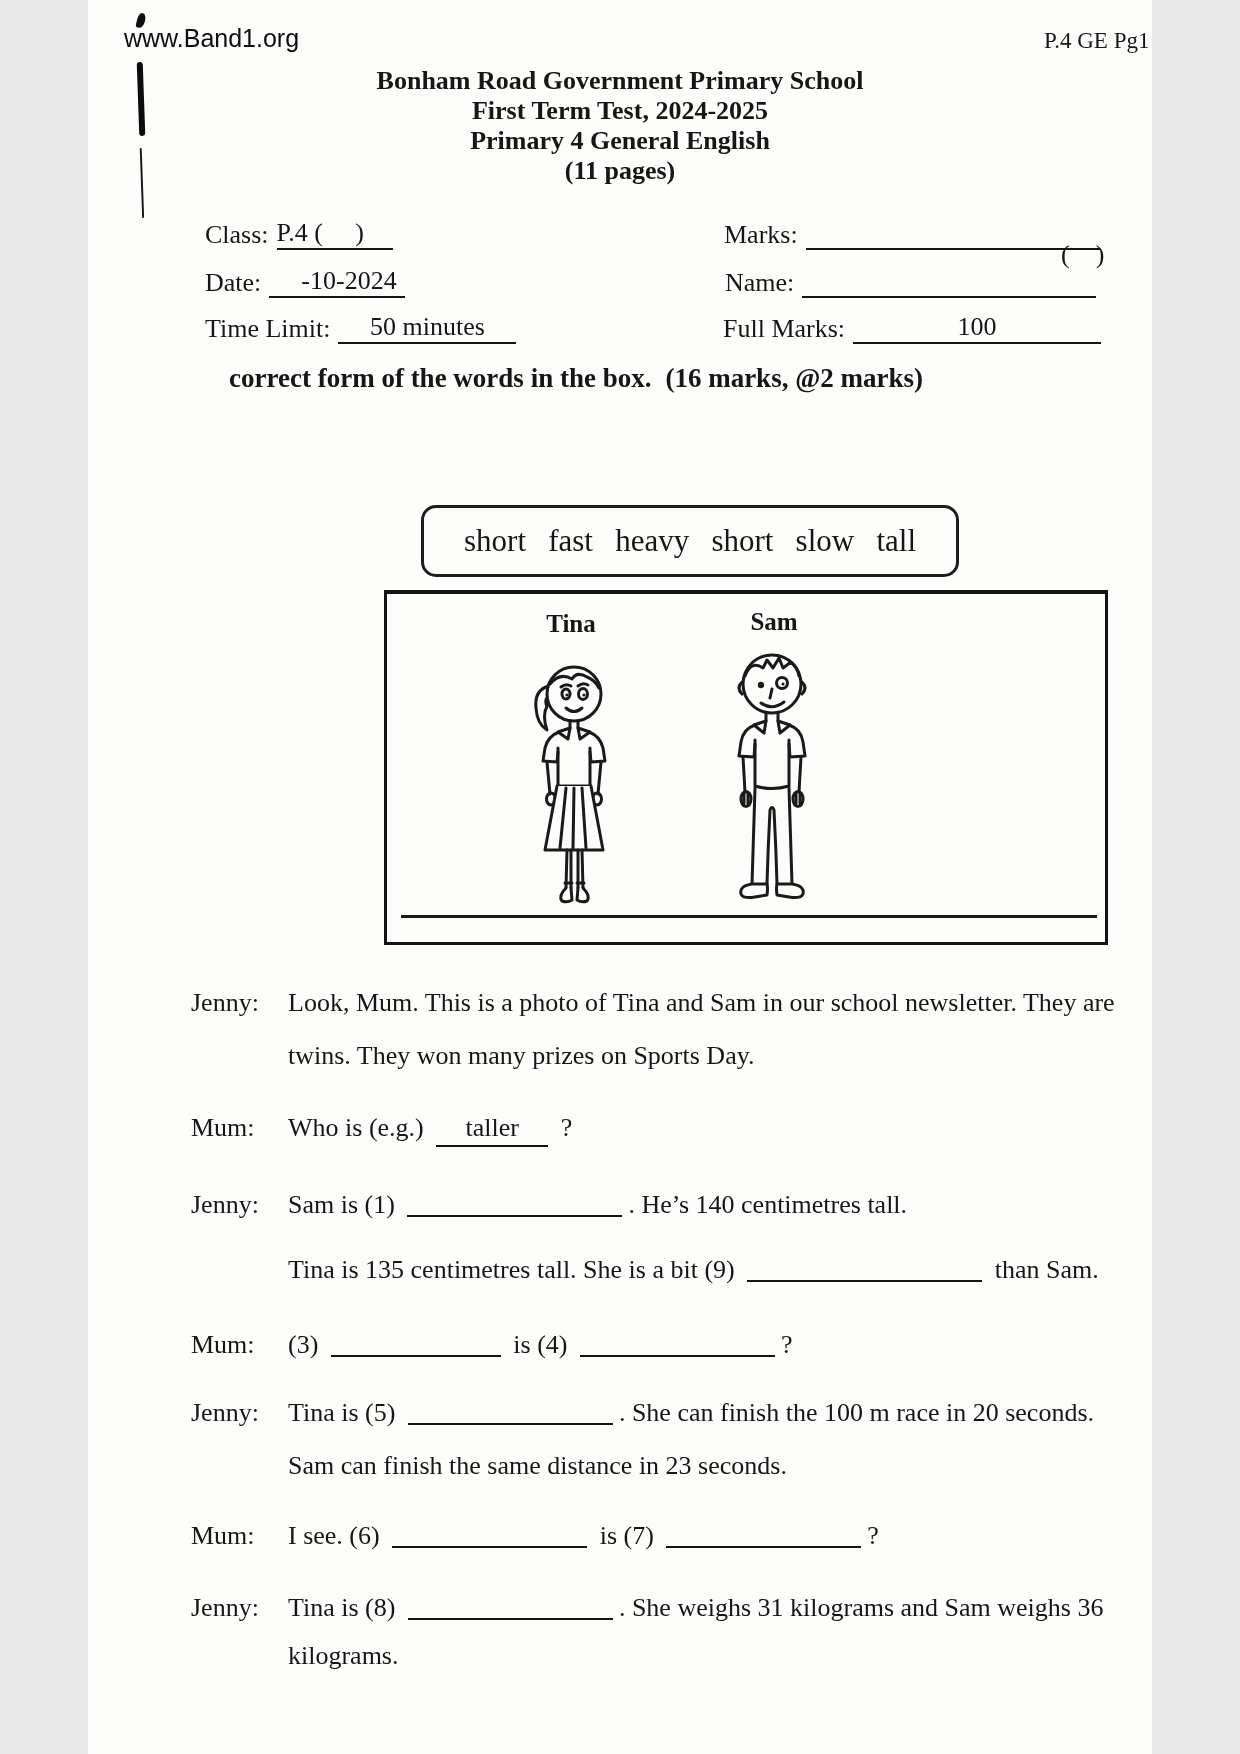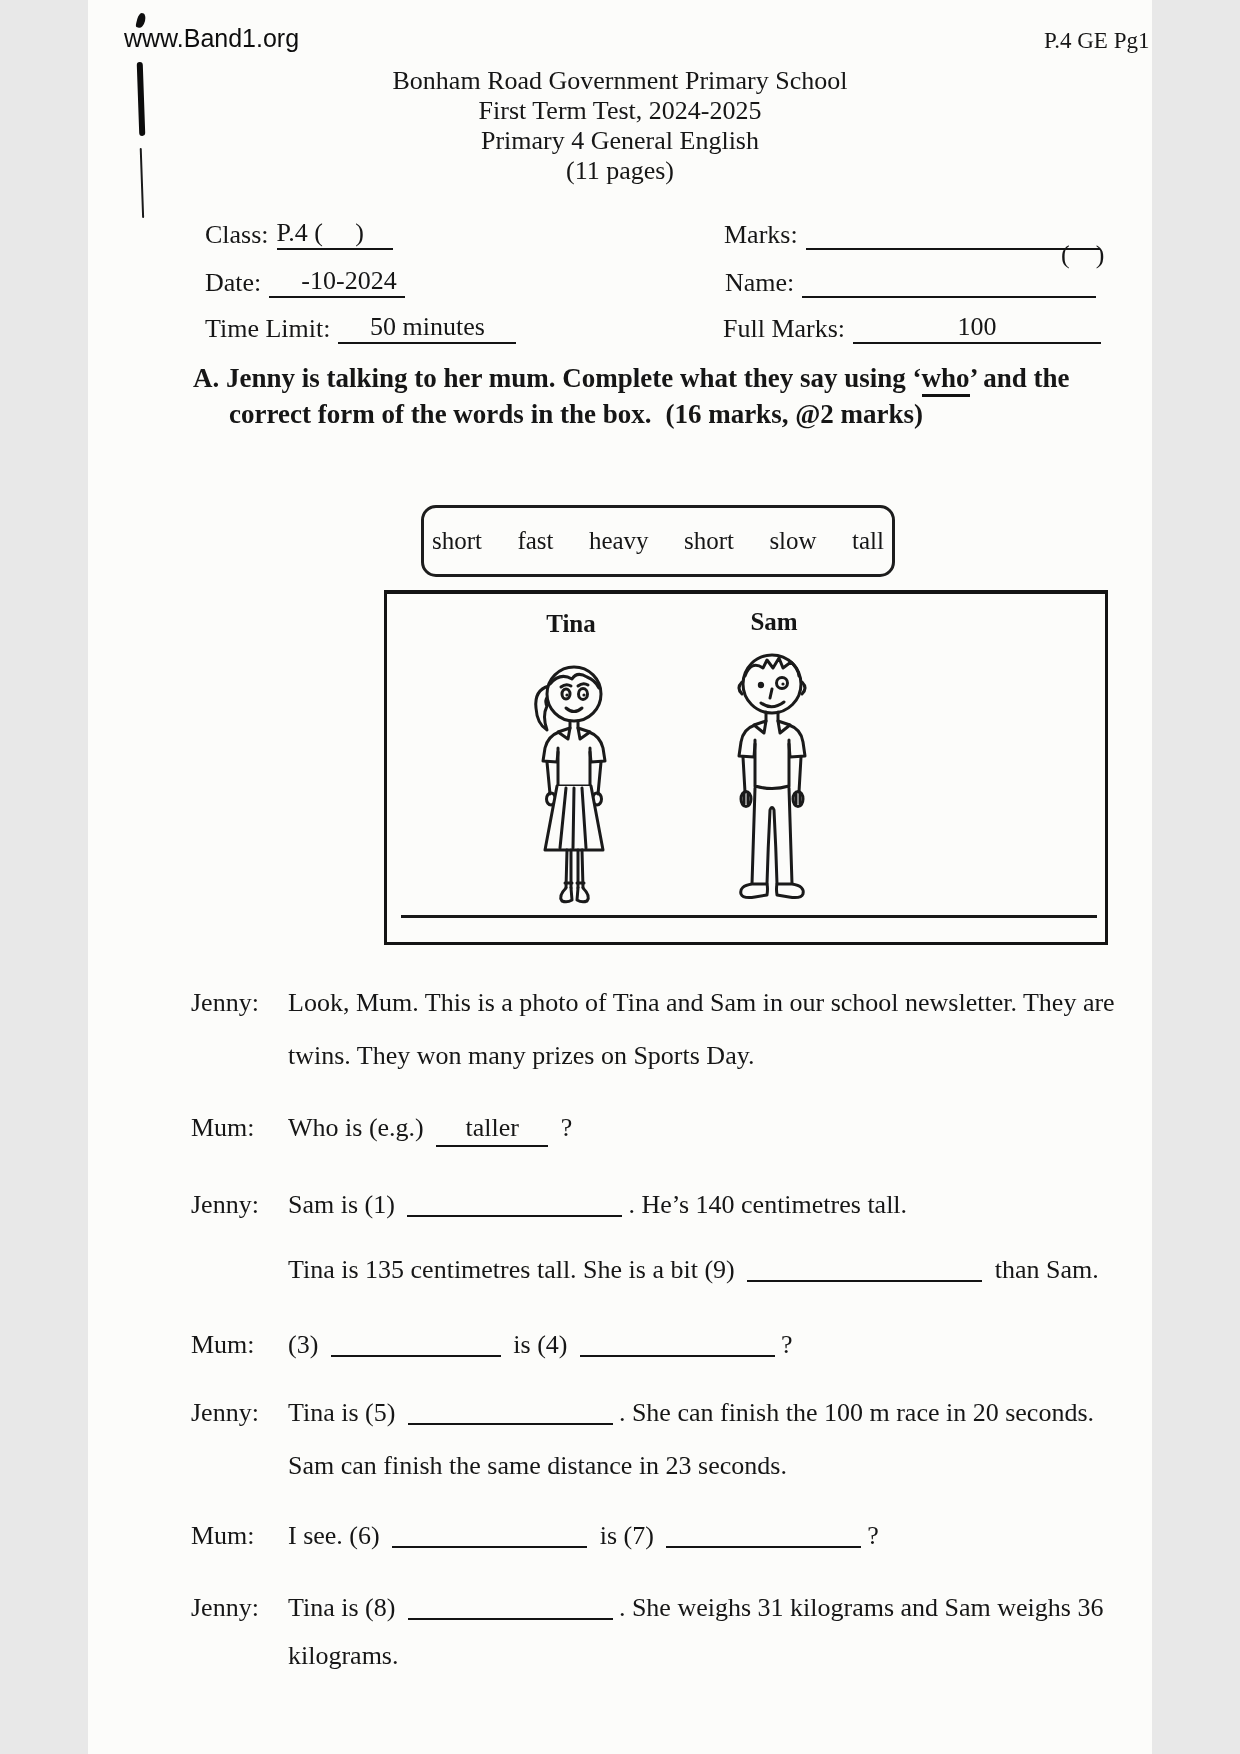--- a/index.html
+++ b/index.html
@@ -12,21 +12,21 @@
   .art-streak{position:absolute;left:50px;top:62px;width:6px;height:74px;background:#0c0c0c;
               border-radius:3px;transform:rotate(-2deg);box-shadow:-2px 84px 0 -2px #1a1a1a;}
 
   
   .hdr-site{position:absolute;left:36px;top:24px;font-family:"Liberation Sans",sans-serif;
             font-size:25px;color:#0d0d0d;}
   .hdr-ref{position:absolute;left:956px;top:28px;font-size:23px;text-align:center;}
 
   
   .title{position:absolute;top:66px;left:0;width:100%;text-align:center;
-         font-weight:normal;font-size:26px;line-height:30px;}
+         font-weight:bold;font-size:26px;line-height:30px;}
 
   
   .field{position:absolute;font-size:26px;white-space:nowrap;}
   .uline{display:inline-block;border-bottom:2px solid #141414;text-align:center;
          height:30px;vertical-align:bottom;white-space:pre;}
   .f-class{left:117px;top:218px;} .f-class .uline{width:116px;text-align:left;}
   .f-date{left:117px;top:266px;}  .f-date .uline{width:136px;text-align:left;text-indent:32px;}
   .f-time{left:117px;top:312px;}  .f-time .uline{width:178px;}
   .f-marks{left:636px;top:218px;} .f-marks .uline{width:294px;}
   .f-name{left:637px;top:266px;}  .f-name .uline{width:294px;position:relative;}
@@ -37,21 +37,21 @@
   
   .sec-head{position:absolute;left:105px;top:360px;width:960px;font-weight:bold;
             font-size:27px;line-height:36px;}
   .sec-head .l2{margin-left:36px;}
   .who-u{border-bottom:3px solid #111;padding-bottom:1px;}
   .marksnote{margin-left:14px;}
 
   
   .word-box{position:absolute;left:333px;top:505px;width:452px;height:66px;
             border:3px solid #1d1d1d;border-radius:15px;display:flex;align-items:center;
-            justify-content:space-between;padding:0 8px;font-size:25px;}
+            justify-content:space-between;padding:0 40px;font-size:31px;}
 
   
   .pic-box{position:absolute;left:296px;top:590px;width:686px;height:348px;
            border:3px solid #141414;border-top-width:4px;padding-left:32px;}
   .fig-name{position:absolute;font-weight:bold;font-size:25px;width:90px;text-align:center;}
   .fig-name.tina{left:139px;top:16px;}
   .fig-name.sam{left:342px;top:14px;}
   .ground{position:absolute;left:14px;right:8px;bottom:24px;height:3px;background:#181818;}
   .fig{position:absolute;}
   .fig.tina{left:125px;top:66px;}
@@ -112,21 +112,20 @@
     <span>Name:</span><span class="lblgap"></span><span class="uline"><span class="name-paren">(&nbsp;&nbsp;&nbsp;&nbsp;)</span></span>
   </div>
   <div class="field f-time">
     <span>Time Limit:</span><span class="lblgap"></span><span class="uline">50 minutes</span>
   </div>
   <div class="field f-full">
     <span>Full Marks:</span><span class="lblgap"></span><span class="uline">100</span>
   </div>
 
   <div class="sec-head">
-    <div><span>A. Jenny is talking to her mum. Complete what they say using ‘</span><span class="who-u">who</span><span>’ and the</span></div>
     <div class="l2"><span>correct form of the words in the box.</span><span class="marksnote">(16 marks, @2 marks)</span></div>
   </div>
 
   <div class="word-box">
     <span>short</span>
     <span>fast</span>
     <span>heavy</span>
     <span>short</span>
     <span>slow</span>
     <span>tall</span>

